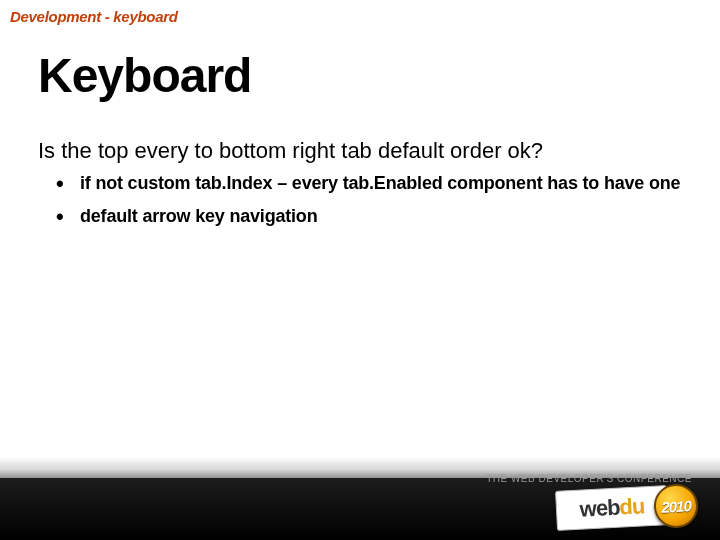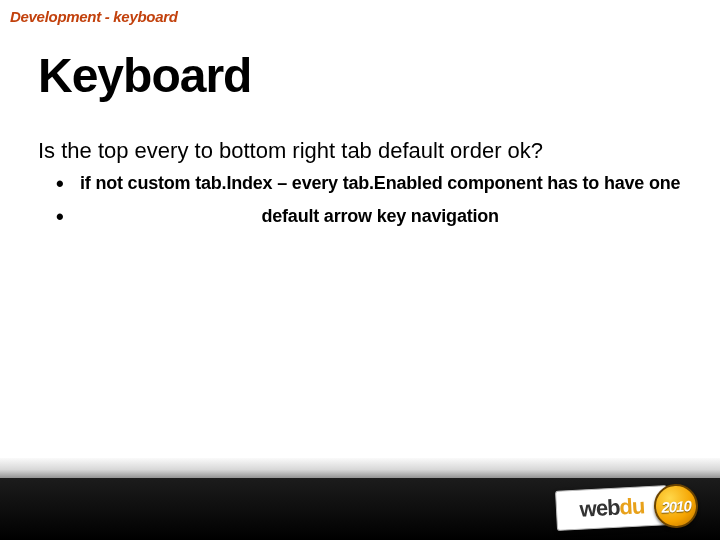--- a/index.html
+++ b/index.html
@@ -35,21 +35,20 @@
     top: 138px;
     left: 38px;
     font-size: 22px;
     color: #000;
   }
   .bullets {
     position: absolute;
     top: 172px;
     left: 56px;
     list-style: none;
-    text-align: center;
   }
   .bullets li {
     position: relative;
     padding-left: 24px;
     font-family: "Arial Narrow", Arial, sans-serif;
     font-size: 18px;
     font-weight: 600;
     letter-spacing: -0.2px;
     color: #000;
     margin-bottom: 10px;
@@ -152,20 +151,21 @@
 
 <div class="question">Is the top every to bottom right tab default order ok?</div>
 
 <ul class="bullets">
   <li>if not custom tab.Index – every tab.Enabled component has to have one</li>
   <li>default arrow key navigation</li>
 </ul>
 
 <div class="footer">
   <div class="footer-inner"></div>
+  <div class="tagline">THE WEB DEVELOPER'S CONFERENCE</div>
   <div class="logo">
     <div class="card">
       <span class="brand">
         <span class="w">web</span><span class="d">du</span>
       </span>
     </div>
     <div class="badge">
       <span>2010</span>
     </div>
   </div>

